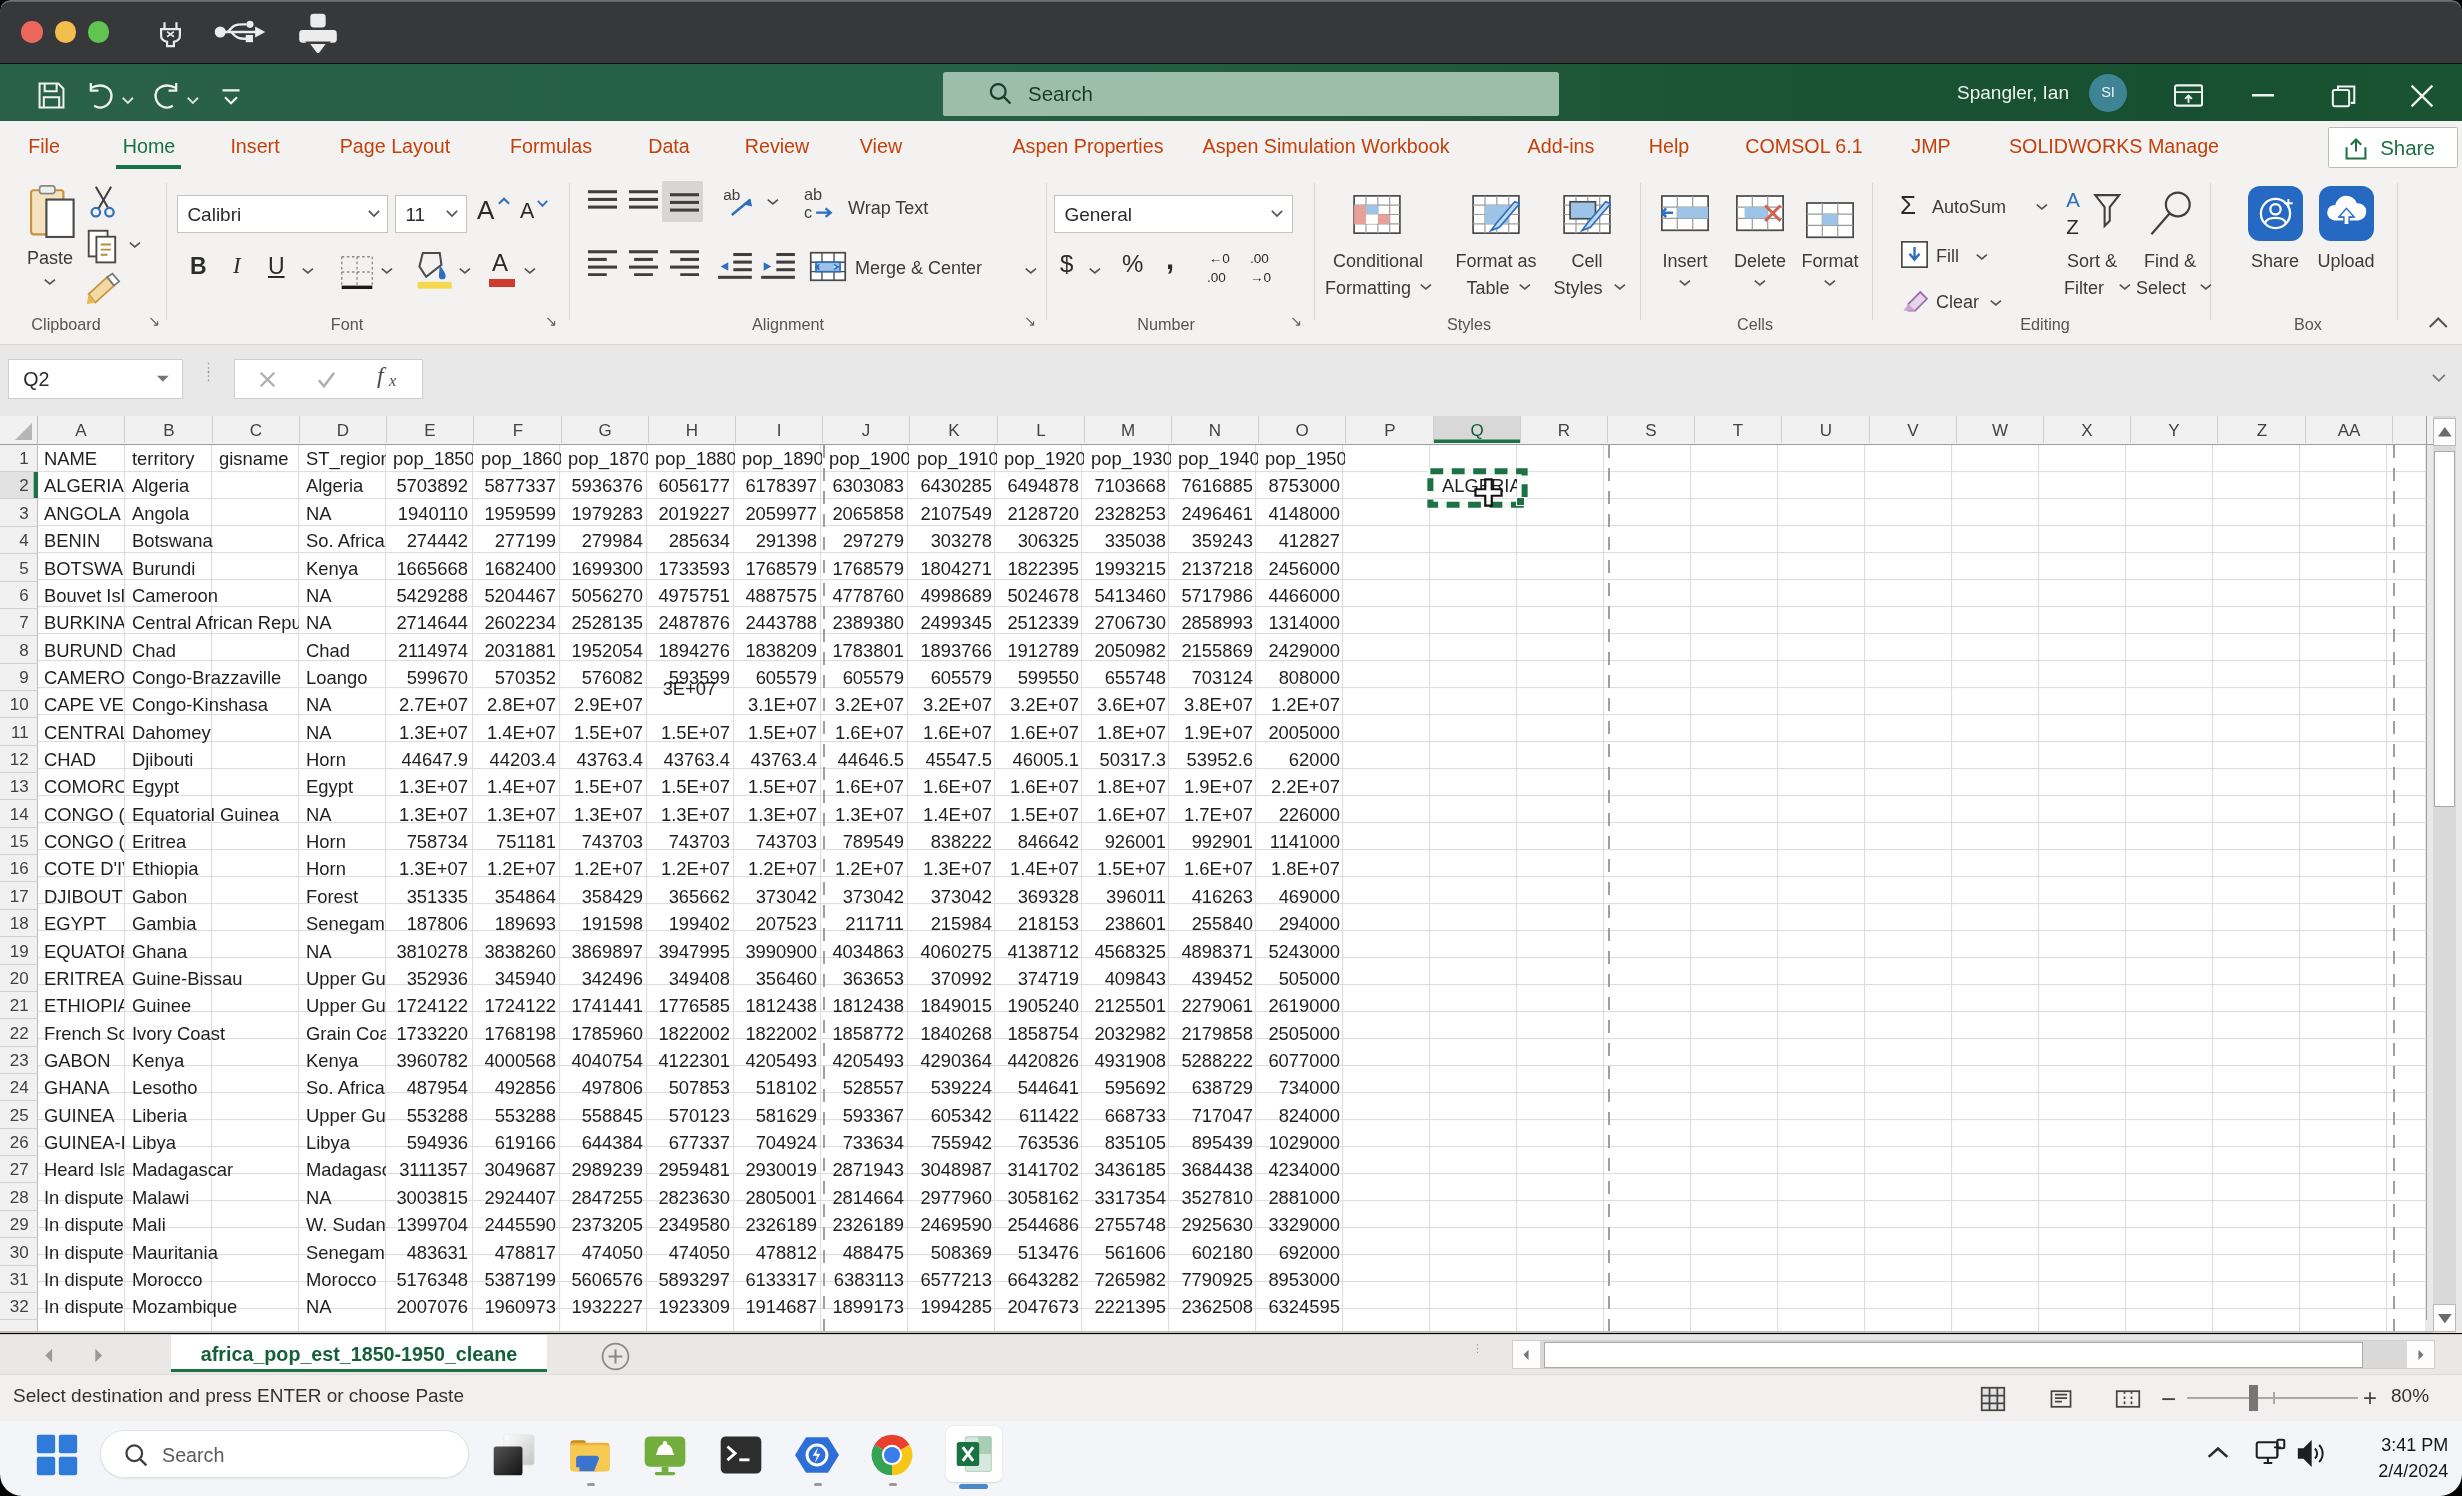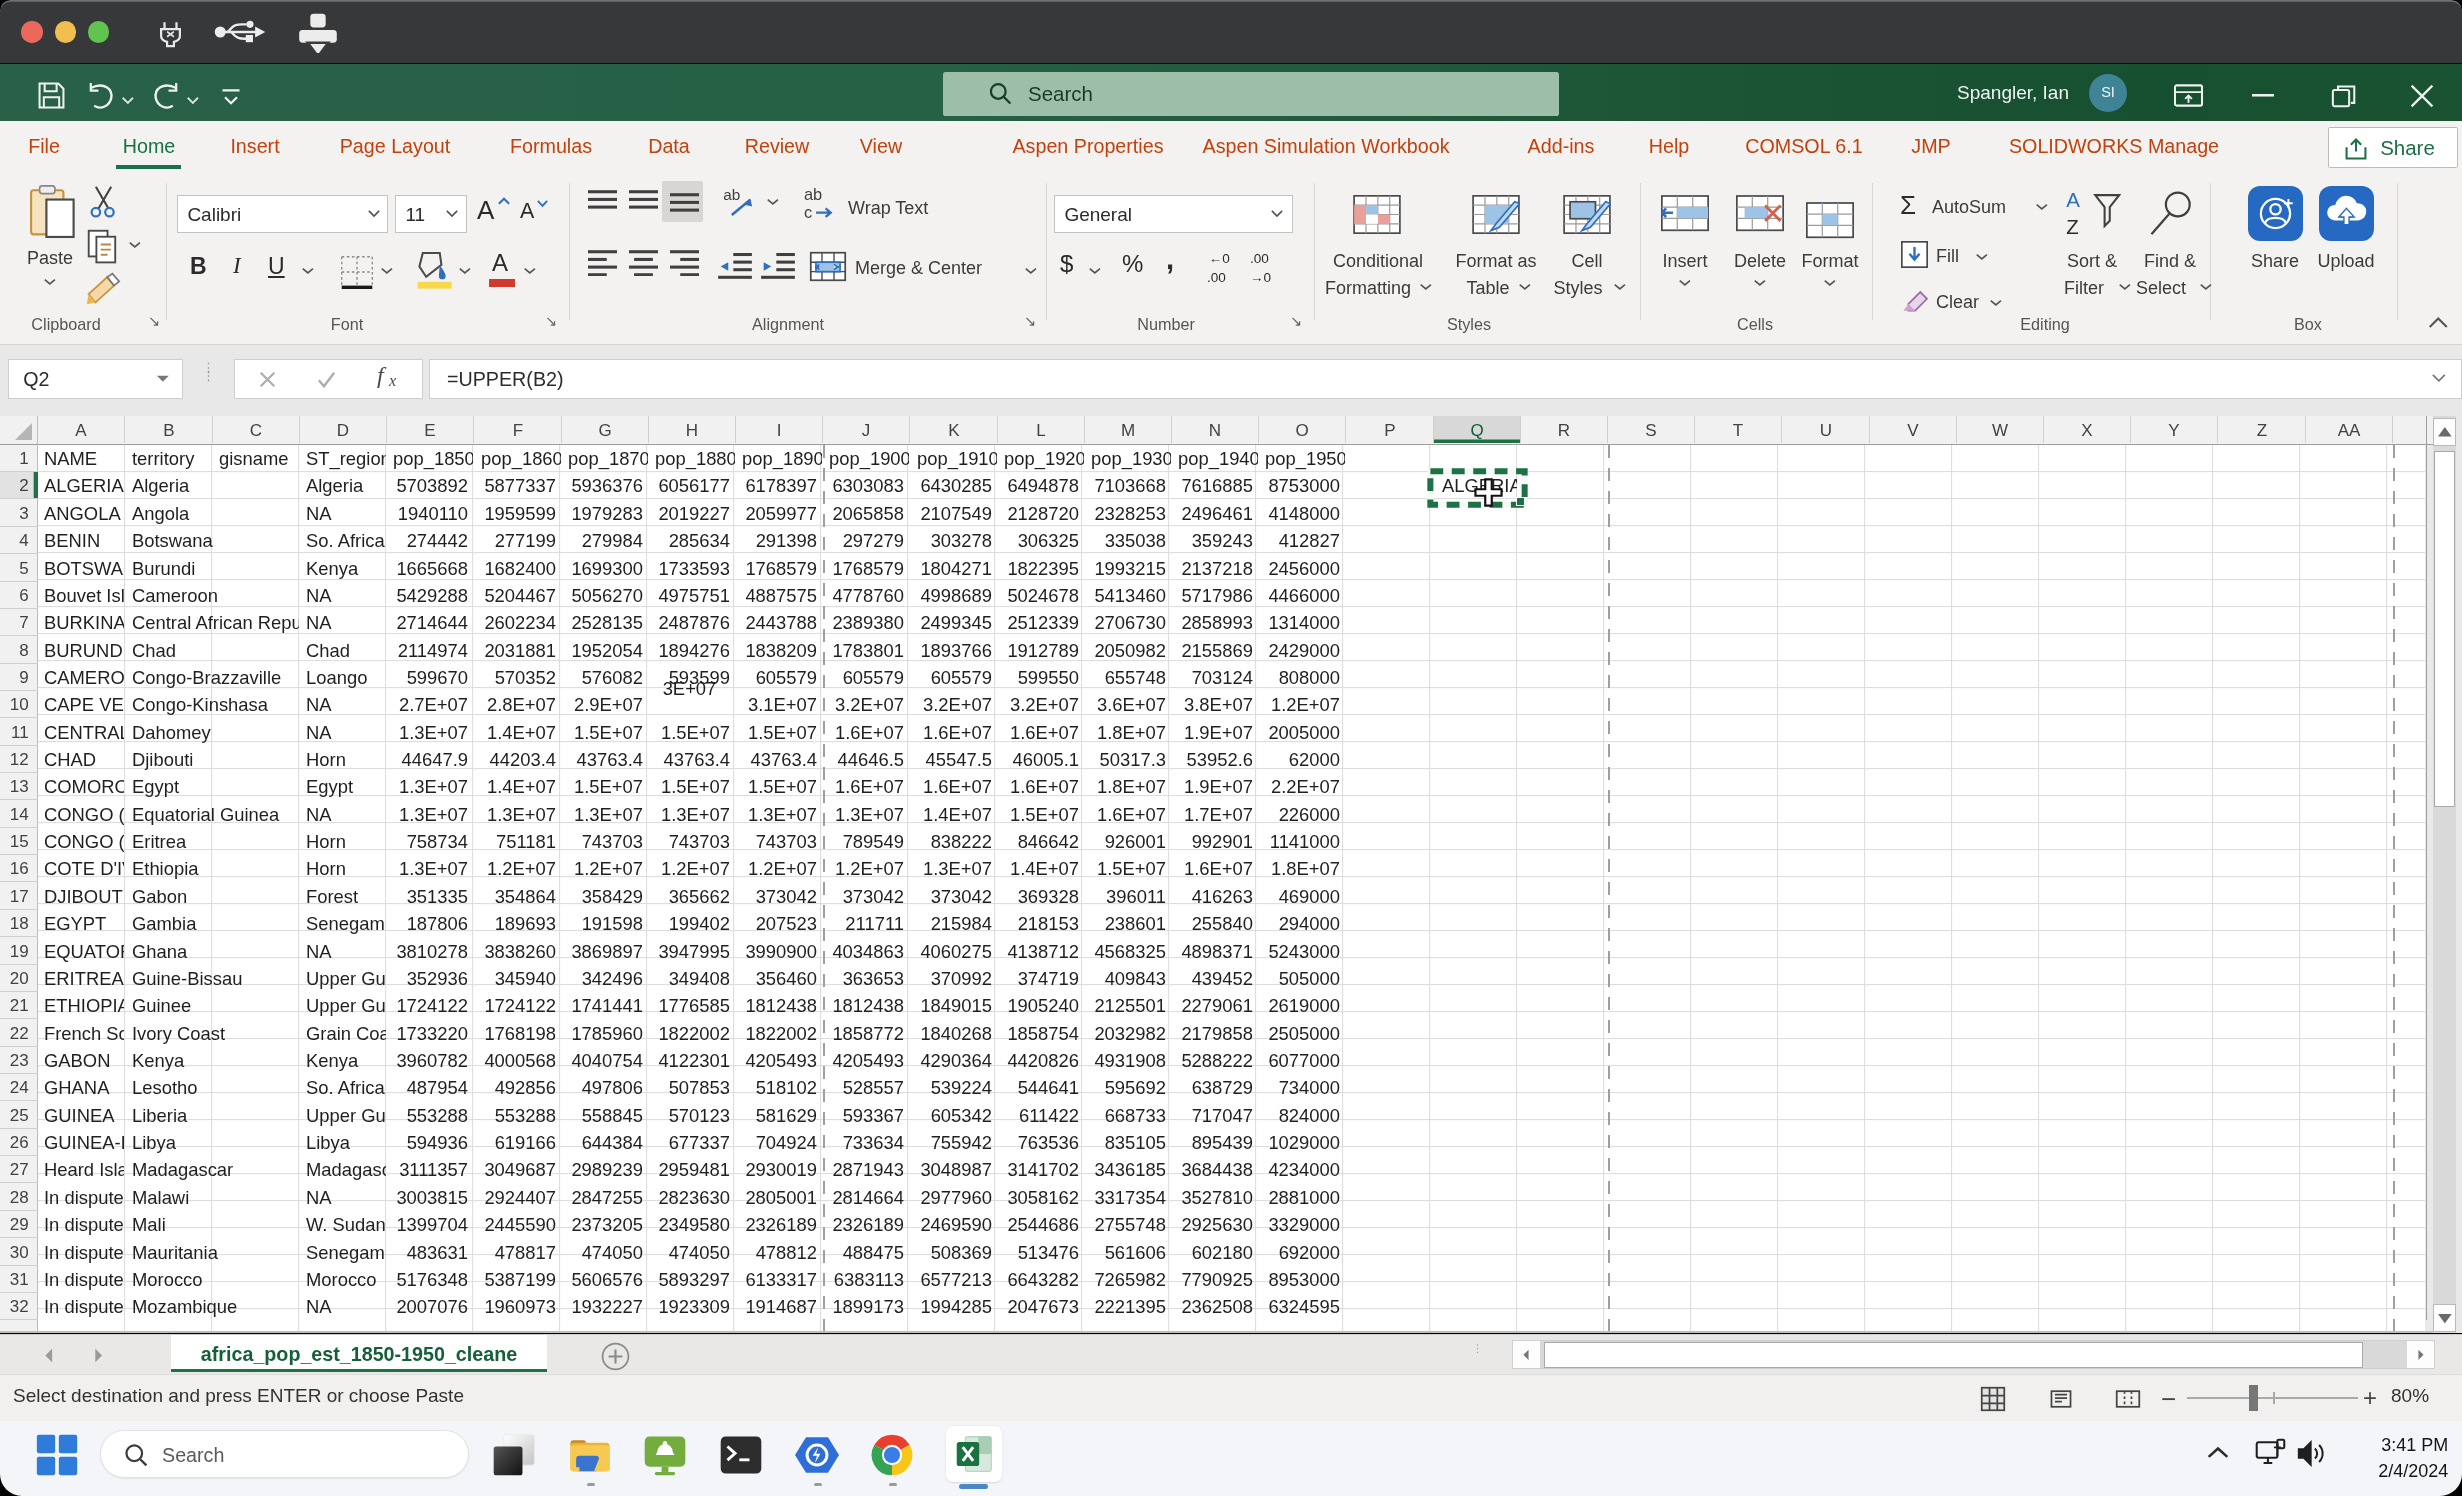--- a/index.html
+++ b/index.html
@@ -570,23 +570,20 @@
       <div style="position:absolute;left:202px;top:19px;width:12px;height:31px;color:#9a9a9a;font-size:13px;line-height:7.7px;">⋮<br>⋮</div>
       <div class="fbox" style="left:234px;width:189px;">
         <svg style="position:absolute;left:24px;top:11px;" width="17" height="17" viewBox="0 0 20 20">
           <path d="M2 2 L18 18 M18 2 L2 18" stroke="#adadad" stroke-width="2.6"></path>
         </svg>
         <svg style="position:absolute;left:82px;top:11px;" width="19" height="17" viewBox="0 0 22 20">
           <path d="M2 11 l6 7 L20 2" stroke="#adadad" stroke-width="2.8" fill="none"></path>
         </svg>
         <span style="position:absolute;left:142px;top:2.6px;font-family:'Liberation Serif',serif;font-style:italic;font-size:24px;color:#4a4a4a;">f</span>
         <span style="position:absolute;left:154px;top:12px;font-family:'Liberation Serif',serif;font-style:italic;font-size:16.2px;color:#4a4a4a;">x</span>
-      </div>
-      <div class="fbox" style="left:429px;width:2033px;">
-        <span class="txt" style="position:absolute;left:17px;">=UPPER(B2)</span>
       </div>
       <svg style="position:absolute;left:2432px;top:29px;" width="13.7" height="9.4" viewBox="0 0 16 11">
         <path d="M1 1 l7 7 7-7" stroke="#777" stroke-width="2" fill="none"></path>
       </svg>
     </div>
   <div id="grid">
     <div id="gcells"></div>
     <div class="c l" style="left:44px;top:29px;width:80px;">NAME</div>
 <div class="c l" style="left:132px;top:29px;width:80px;">territory</div>
 <div class="c l" style="left:219px;top:29px;width:80px;">gisname</div>

